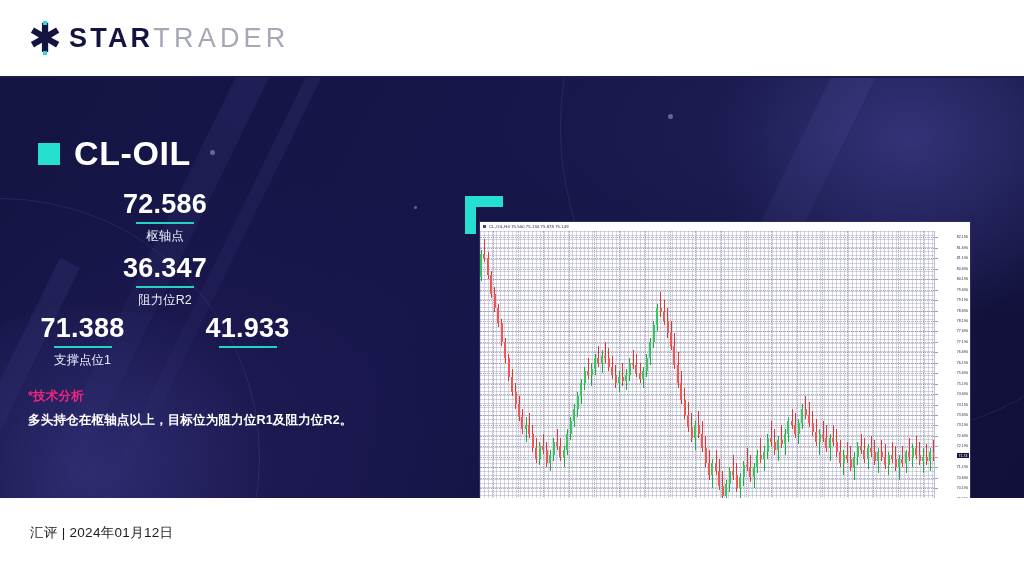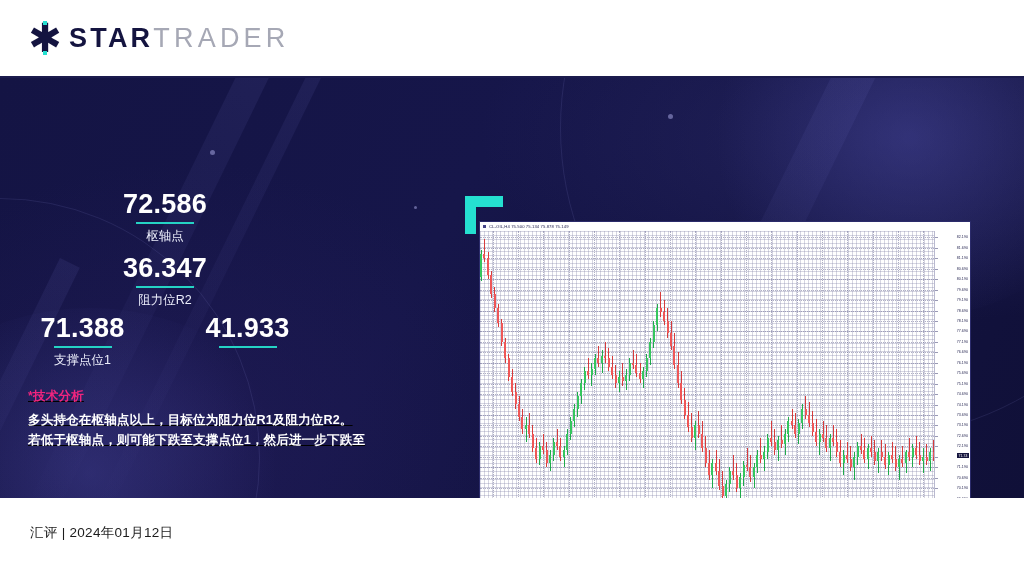--- a/index.html
+++ b/index.html
@@ -89,21 +89,21 @@
   }
 
   .lvl-grid {
     position:absolute; left:0; width:330px; display:flex;
   }
   .lvl-grid .cell { flex:1; text-align:center; }
   .row-r { top:176px; }
   .row-s { top:236px; }
 
   
-  .analysis { position:absolute; left:28px; top:310px; width:380px;text-decoration:underline; }
+  .analysis { position:absolute; left:28px; top:310px; width:380px; }
   .an-head {
     color:#f0247e; font-size:12.5px; font-weight:700; margin-bottom:6px;
     letter-spacing:0.2px;
   }
   .an-body {
     color:#ffffff; font-size:12.6px; font-weight:700; line-height:1.58;
     letter-spacing:0.1px;
   }
   .an-body div { white-space:nowrap; }
 
@@ -211,20 +211,24 @@
   <div class="arc" style="left:560px;top:-260px;width:620px;height:620px;"></div>
   <div class="arc" style="left:-260px;top:120px;width:520px;height:520px;"></div>
   <div class="streak" style="left:250px;top:-30px;width:30px;height:520px;"></div>
   <div class="streak" style="left:320px;top:-30px;width:14px;height:520px;"></div>
   <div class="streak" style="left:60px;top:180px;width:22px;height:330px;"></div>
   <div class="streak" style="left:860px;top:-60px;width:40px;height:520px;"></div>
   <div class="dot" style="left:210px;top:72px;"></div>
   <div class="dot" style="left:668px;top:36px;"></div>
   <div class="dot" style="left:414px;top:128px;width:3px;height:3px;"></div>
 
+  <div class="title-row">
+    <div class="title-sq"></div>
+    <div class="title-txt">CL-OIL</div>
+  </div>
 
   <div class="pivot-block">
     <div class="lvl-val">72.586</div>
     <div class="lvl-rule"></div>
     <div class="lvl-lbl">枢轴点</div>
   </div>
 
   <div class="lvl-grid row-r">
     <div class="cell">
       <div class="lvl-val">36.347</div>
@@ -242,21 +246,20 @@
     <div class="cell">
       <div class="lvl-val">41.933</div>
       <div class="lvl-rule"></div>
     </div>
   </div>
 
   <div class="analysis">
     <div class="an-head">*技术分析</div>
     <div class="an-body">
       <div>多头持仓在枢轴点以上，目标位为阻力位R1及阻力位R2。</div>
-      <div>若低于枢轴点，则可能下跌至支撑点位1，然后进一步下跌至</div>
     </div>
   </div>
 
   <div class="brk brk-tl">
     <span class="h"></span>
       <span class="v"></span>
   </div>
 
   <div class="chart-panel">
     <div class="chart-title">

